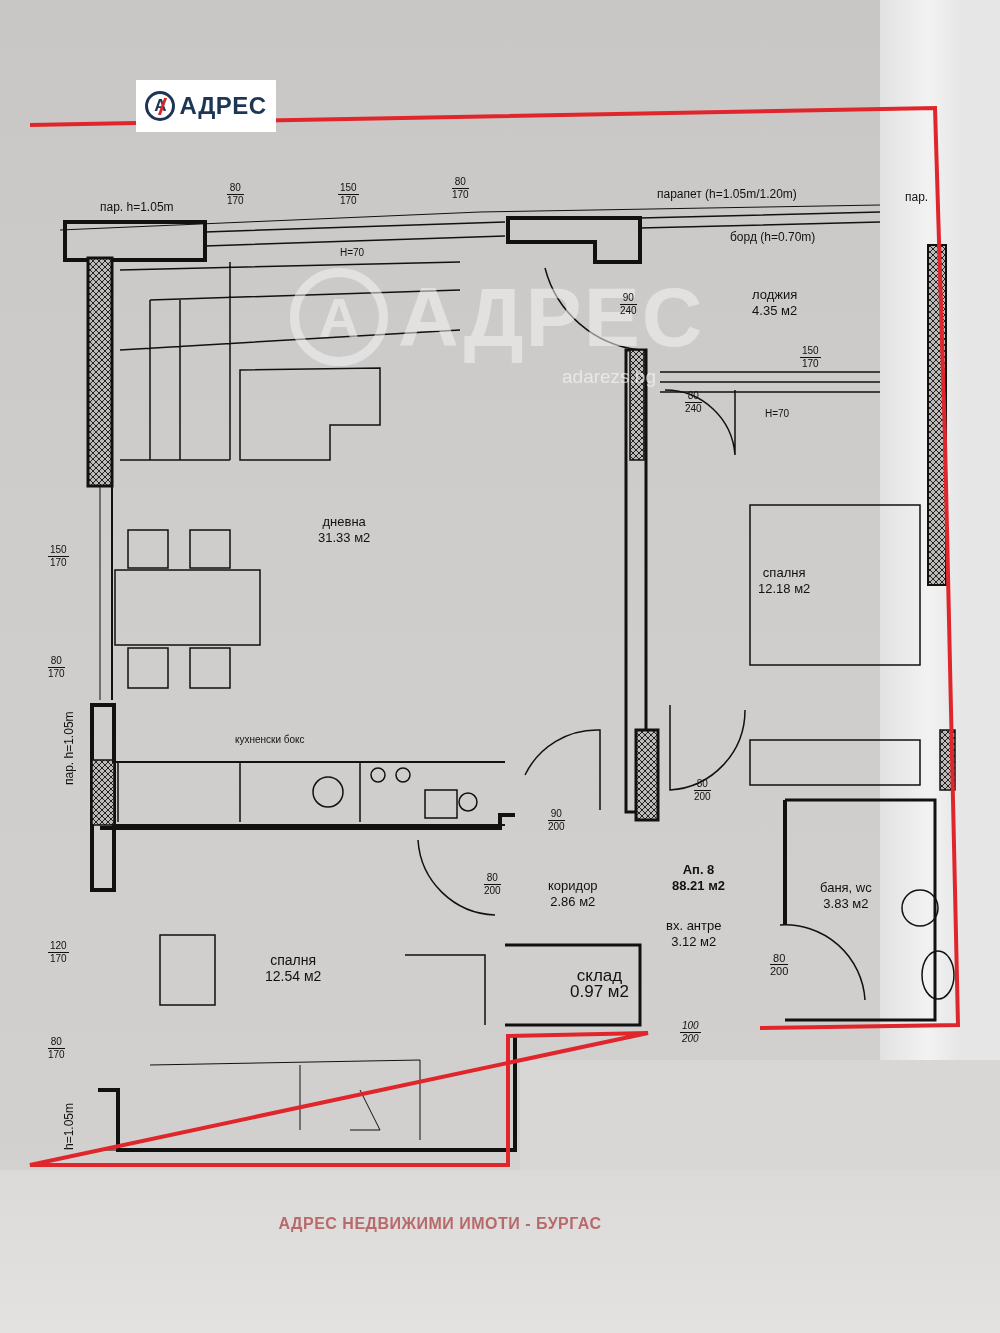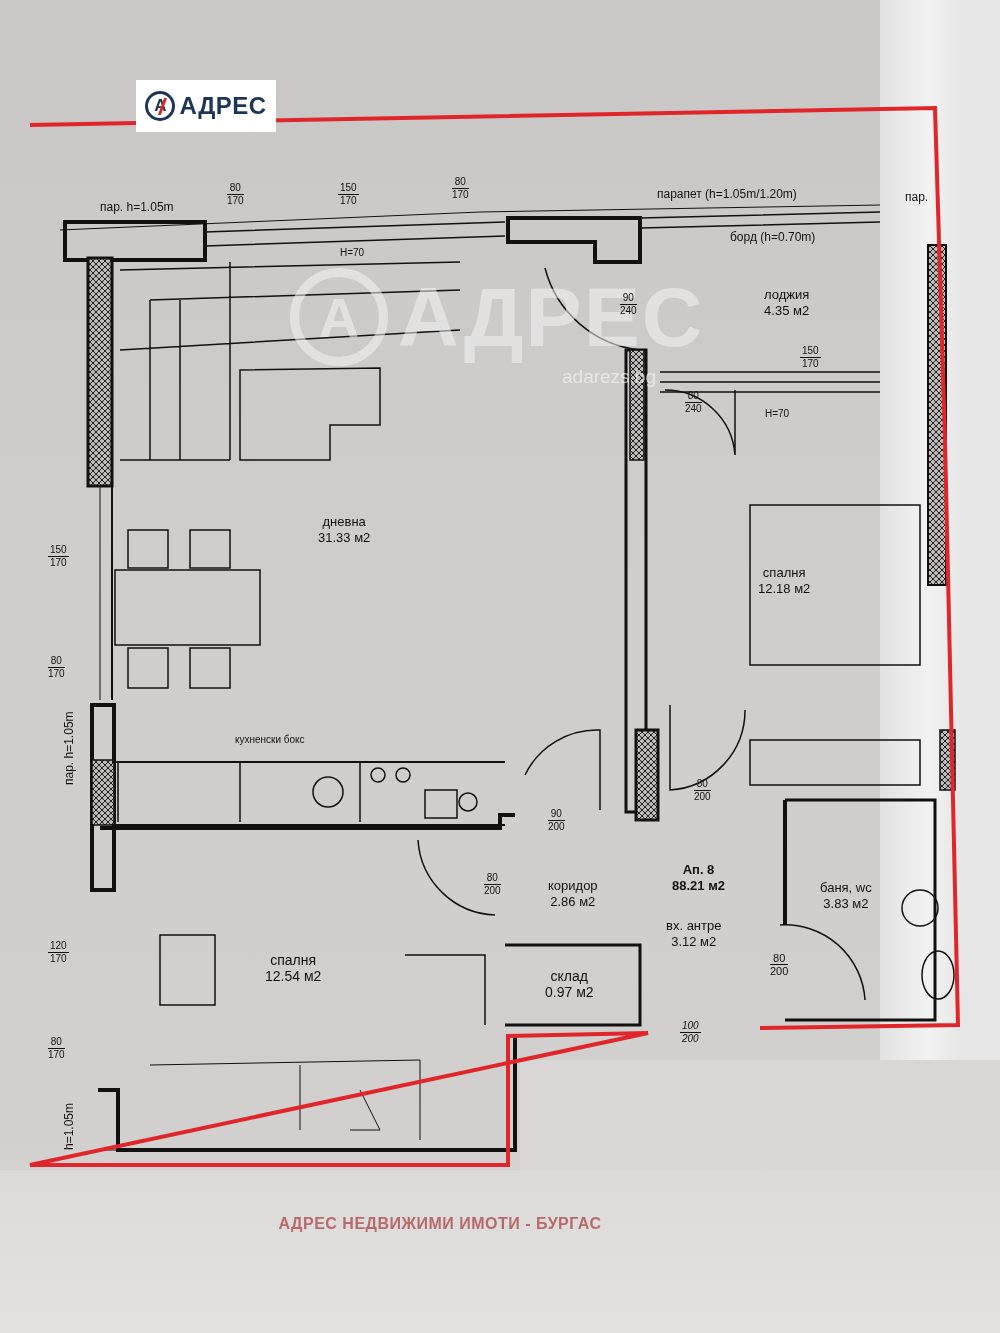--- a/index.html
+++ b/index.html
@@ -133,21 +133,21 @@
 </div>
 
 <div class="lbl" style="left:318px;top:514px;">
   <div>дневна</div>
   <div>31.33 м2</div>
   </div>
 <div class="lbl" style="left:758px;top:565px;">
   <div>спалня</div>
   <div>12.18 м2</div>
   </div>
-<div class="lbl" style="left:752px;top:287px;margin-left:12px;">
+<div class="lbl" style="left:752px;top:287px;">
   <div>лоджия</div>
   <div>4.35 м2</div>
   </div>
 <div class="lbl" style="left:235px;top:732px;font-size:10px;">
   <div>кухненски бокс</div>
   </div>
 <div class="lbl" style="left:548px;top:878px;">
   <div>коридор</div>
   <div>2.86 м2</div>
   </div>
@@ -156,21 +156,21 @@
   <div>88.21 м2</div>
   </div>
 <div class="lbl" style="left:666px;top:918px;">
   <div>вх. антре</div>
   <div>3.12 м2</div>
   </div>
 <div class="lbl" style="left:820px;top:880px;">
   <div>баня, wc</div>
   <div>3.83 м2</div>
   </div>
-<div class="lbl" style="left:545px;top:968px;font-size:14px;">
+<div class="lbl" style="left:570px;top:968px;font-size:17px;">
   <div>склад</div>
   <div>0.97 м2</div>
   </div>
 <div class="lbl" style="left:265px;top:952px;font-size:14px;">
   <div>спалня</div>
   <div>12.54 м2</div>
   </div>
 
 <div class="note" style="left:100px;top:200px;">пар. h=1.05m</div>
 <div class="note" style="left:657px;top:187px;text-align:right;">парапет (h=1.05m/1.20m)</div>

